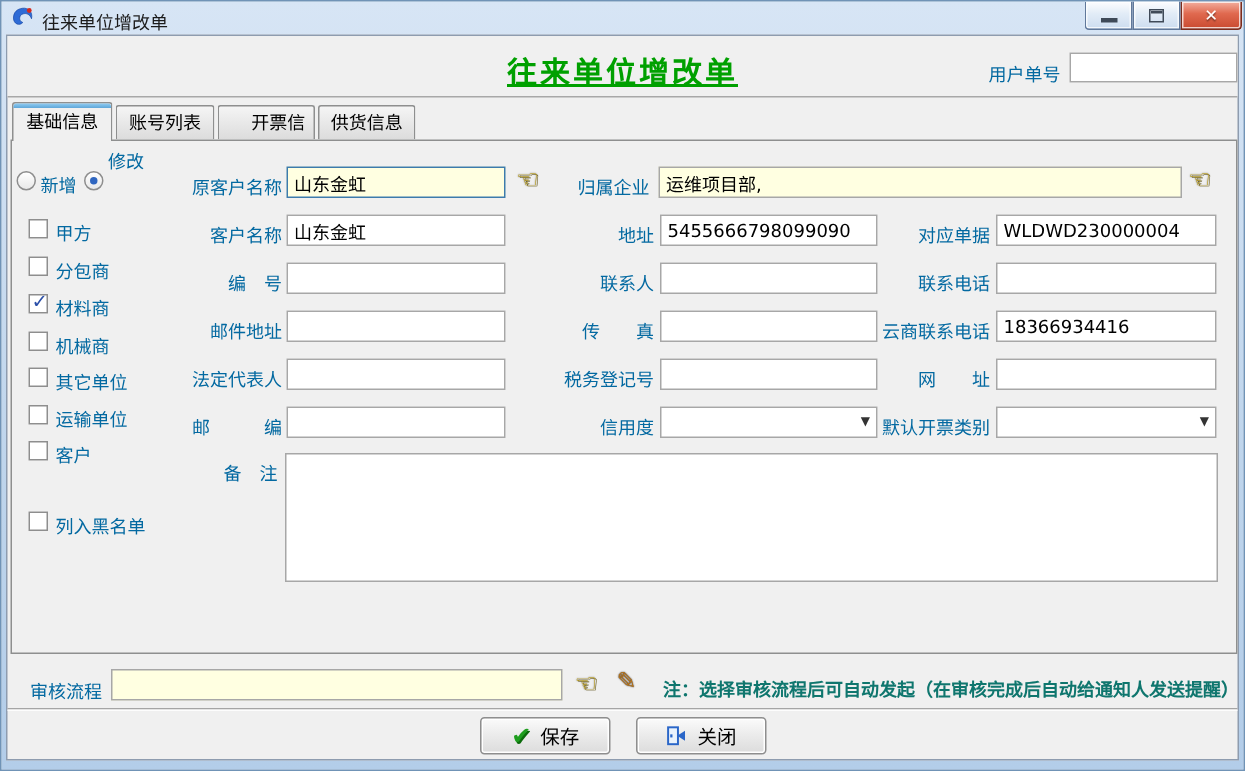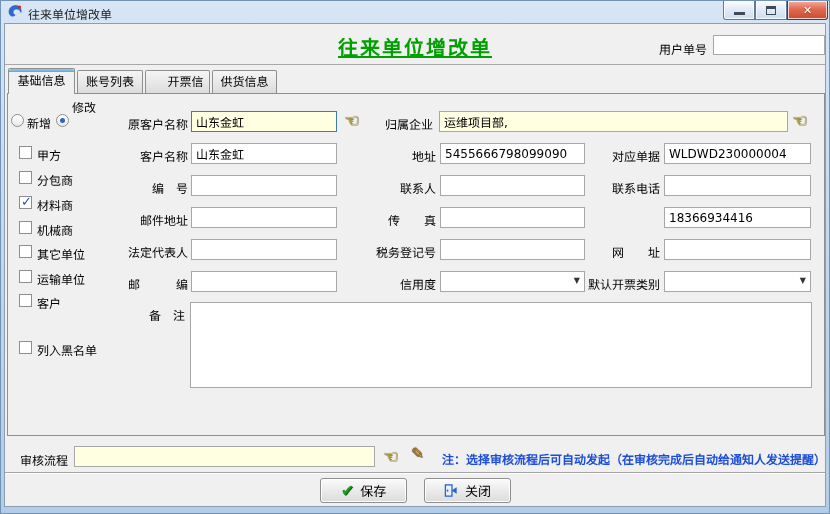--- a/index.html
+++ b/index.html
@@ -28,21 +28,21 @@
     border-color: #7c2d1d;
   }
   .glyph-min { width: 11px; height: 3px; background: #3f4a58; margin-top: 6px; }
   .glyph-max { width: 10px; height: 9px; border: 1px solid #3f4a58; box-shadow: inset 0 2px 0 #3f4a58; background: transparent; }
   .glyph-close { color: #fff; font-size: 11px; font-weight: bold; text-shadow: 0 1px 1px rgba(0,0,0,.4); line-height: 1; }
 
   .window-body {
     position: absolute; left: 3px; top: 22px; width: 822px; height: 484px;
     background: #f0f0f0; border: 1px solid #8e9caf;
   }
-  .lbl { position: absolute; white-space: nowrap; font-size: 12px; color: #000000; }
+  .lbl { position: absolute; white-space: nowrap; font-size: 12px; color: #0369a1; }
   .lbl-r { text-align: right; }
 
   .header-band { position: absolute; left: 0; top: 0; width: 820px; height: 41px; border-bottom: 1px solid #a8a8a8; background: #f0f0f0; }
   .form-title {
     position: absolute; left: 0; top: 8px; width: 100%; text-align: center;
     font-size: 20px; font-weight: bold; text-decoration: underline; letter-spacing: 2px;
   }
   .txt { position: absolute; height: 21px; border: 1px solid #a7a7a7; background: #fff; font-size: 12px; padding: 2px 4px; font-family: "DejaVu Sans", "Liberation Sans", sans-serif; }
   .txt.yellow { background: #ffffe1; }
   .txt.focus { border: 1px solid #3d7bad; }
@@ -169,20 +169,21 @@
       <input class="txt" style="left: 183px; top: 81px; width: 146px;" value="">
       <span class="lbl lbl-r" style="left:288px; top:85px; width:140px;">联系人</span>
       <input class="txt" style="left: 432px; top: 81px; width: 145px;" value="">
       <span class="lbl lbl-r" style="left:512px; top:85px; width:140px;">联系电话</span>
       <input class="txt" style="left: 656px; top: 81px; width: 147px;" value="">
 
       <span class="lbl lbl-r" style="left:40px; top:117px; width:140px;">邮件地址</span>
       <input class="txt" style="left: 183px; top: 113px; width: 146px;" value="">
       <span class="lbl lbl-r" style="left:288px; top:117px; width:140px;">传　　真</span>
       <input class="txt" style="left: 432px; top: 113px; width: 145px;" value="">
+      <span class="lbl lbl-r" style="left:512px; top:117px; width:140px;">云商联系电话</span>
       <input class="txt" style="left: 656px; top: 113px; width: 147px;" value="18366934416">
 
       <span class="lbl lbl-r" style="left:40px; top:149px; width:140px;">法定代表人</span>
       <input class="txt" style="left: 183px; top: 145px; width: 146px;" value="">
       <span class="lbl lbl-r" style="left:288px; top:149px; width:140px;">税务登记号</span>
       <input class="txt" style="left: 432px; top: 145px; width: 145px;" value="">
       <span class="lbl lbl-r" style="left:512px; top:149px; width:140px;">网　　址</span>
       <input class="txt" style="left: 656px; top: 145px; width: 147px;" value="">
 
       <span class="lbl lbl-r" style="left:40px; top:181px; width:140px;">邮　　　编</span>
@@ -199,21 +200,21 @@
       </div>
 
       <span class="lbl lbl-r" style="left:37px; top:212px; width:140px;">备　注</span>
       <textarea class="remark" style="left: 182px; top: 208px; width: 622px; height: 86px;"></textarea>
     </div>
 
     <span class="lbl" style="left:15px; top:427px;">审核流程</span>
     <input class="txt yellow" style="left: 69px; top: 422px; width: 301px;" value="">
     <span class="hand-icon" style="left:378px; top:424px;">☜</span>
     <span class="pen-icon" style="left:406px; top:422px;">✎</span>
-    <span class="note-red" style="left:437px; top:426px; color:#1d4ed8;">注：选择审核流程后可自动发起（在审核完成后自动给通知人发送提醒）</span>
+    <span class="note-red" style="left:437px; top:426px; color:#0f766e;">注：选择审核流程后可自动发起（在审核完成后自动给通知人发送提醒）</span>
 
     <div class="hline" style="top:448px;"></div>
 
     <div class="btn" style="left:315px; top:454px;">
       <span class="save-check">✔</span>
       <span>保存</span>
     </div>
     <div class="btn" style="left:419px; top:454px;">
       <svg width="15" height="15" viewBox="0 0 16 16">
         <rect x="1.5" y="2" width="7" height="12" fill="#eaf3fc" stroke="#2a66c8" stroke-width="1.4"></rect>

